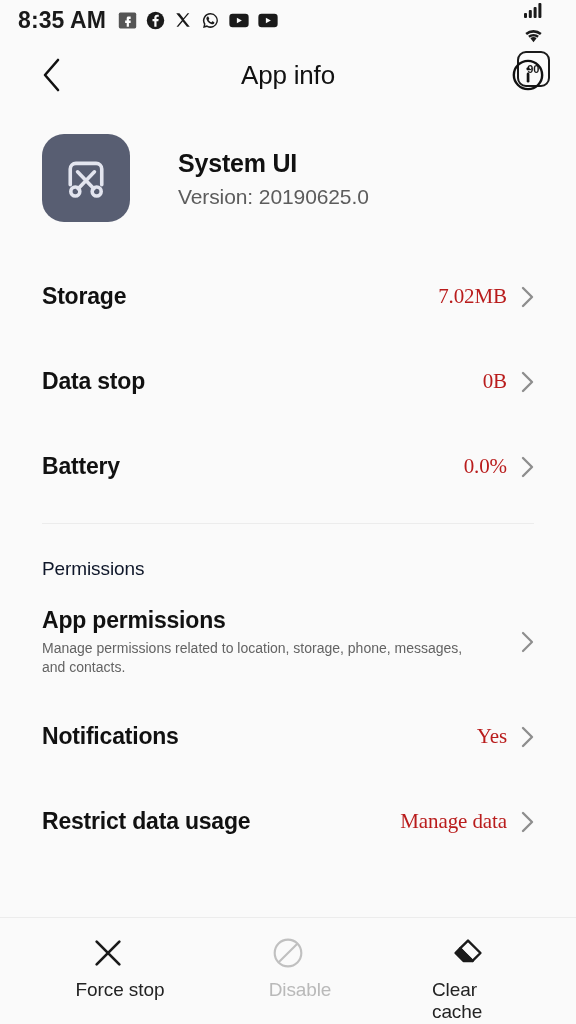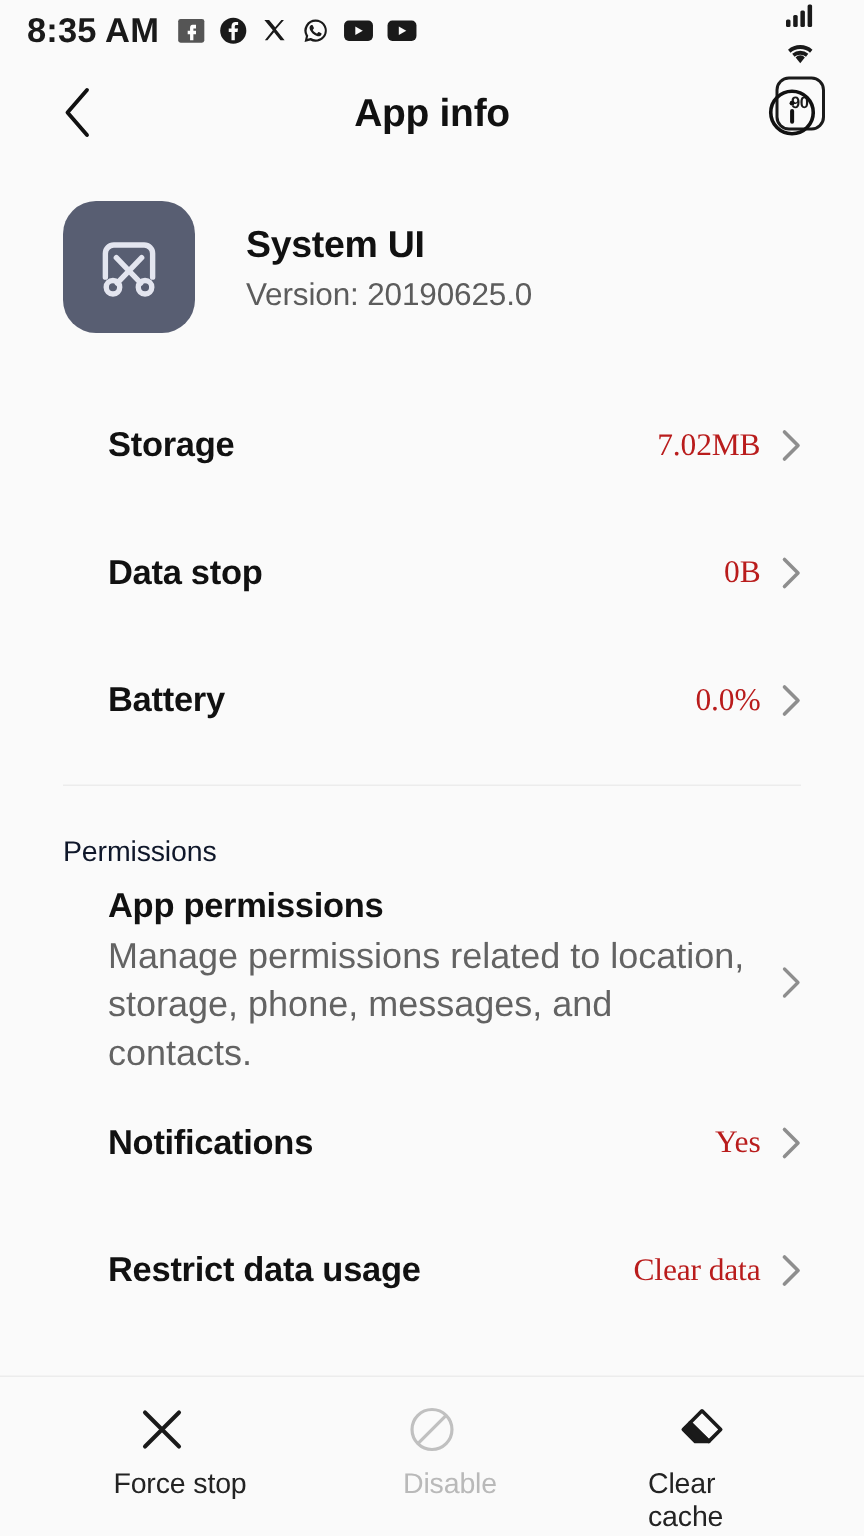--- a/index.html
+++ b/index.html
@@ -91,21 +91,21 @@
   .hdr-back {
     width: 44px; height: 44px;
     display: flex; align-items: center; justify-content: center;
     cursor: pointer;
   }
   .hdr-title {
     position: absolute;
     left: 0; right: 0;
     text-align: center;
     font-size: 26px;
-    font-weight: bold;
+    font-weight: normal;
     color: #111;
     letter-spacing: -.2px;
     pointer-events: none;
   }
   .hdr-info {
     margin-left: auto;
     width: 44px; height: 44px;
     display: flex; align-items: center; justify-content: center;
     cursor: pointer;
   }
@@ -124,21 +124,21 @@
   }
   .app-icon {
     width: 88px; height: 88px;
     border-radius: 22px;
     background: #585e72;
     display: flex;
     align-items: center;
     justify-content: center;
     flex: 0 0 88px;
   }
-  .app-meta { margin-left: 34px; }
+  .app-meta { margin-left: 48px; }
   .app-name {
     font-size: 25px;
     font-weight: bold;
     color: #111;
     letter-spacing: -.2px;
     line-height: 1.2;
   }
   .app-version {
     font-size: 21px;
     color: #5c5c5c;
@@ -147,29 +147,29 @@
   }
 
   
   .row {
     display: flex;
     align-items: center;
     padding: 0 42px;
     min-height: 85px;
     cursor: pointer;
   }
-  .row-label-wrap { flex: 1 1 auto; padding-right: 12px; margin-left: 30px; }
+  .row-label-wrap { flex: 1 1 auto; padding-right: 12px; }
   .row-label {
     font-size: 23px;
     font-weight: bold;
     color: #111;
     letter-spacing: -.2px;
   }
   .row-sub {
-    font-size: 24px;
+    font-size: 14px;
     color: #636363;
     line-height: 1.35;
     margin-top: 5px;
     max-width: 440px;
   }
   .row-value {
     font-size: 21px;
     color: #b91c1c;
     margin-right: 14px;
     white-space: nowrap;
@@ -365,21 +365,21 @@
       <div class="row-value">Yes</div>
       <svg class="chev" width="13" height="22" viewBox="0 0 13 22">
         <path d="M2 2l9 9-9 9" fill="none" stroke="#8e8e8e" stroke-width="2.4" stroke-linecap="round" stroke-linejoin="round"></path>
       </svg>
     </div>
 
     <div class="row">
       <div class="row-label-wrap">
         <div class="row-label">Restrict data usage</div>
       </div>
-      <div class="row-value">Clear data</div>
+      <div class="row-value">Manage data</div>
       <svg class="chev" width="13" height="22" viewBox="0 0 13 22">
         <path d="M2 2l9 9-9 9" fill="none" stroke="#8e8e8e" stroke-width="2.4" stroke-linecap="round" stroke-linejoin="round"></path>
       </svg>
     </div>
 
   </div>
 
   <div class="bottombar">
 
     <div class="bb-action">

